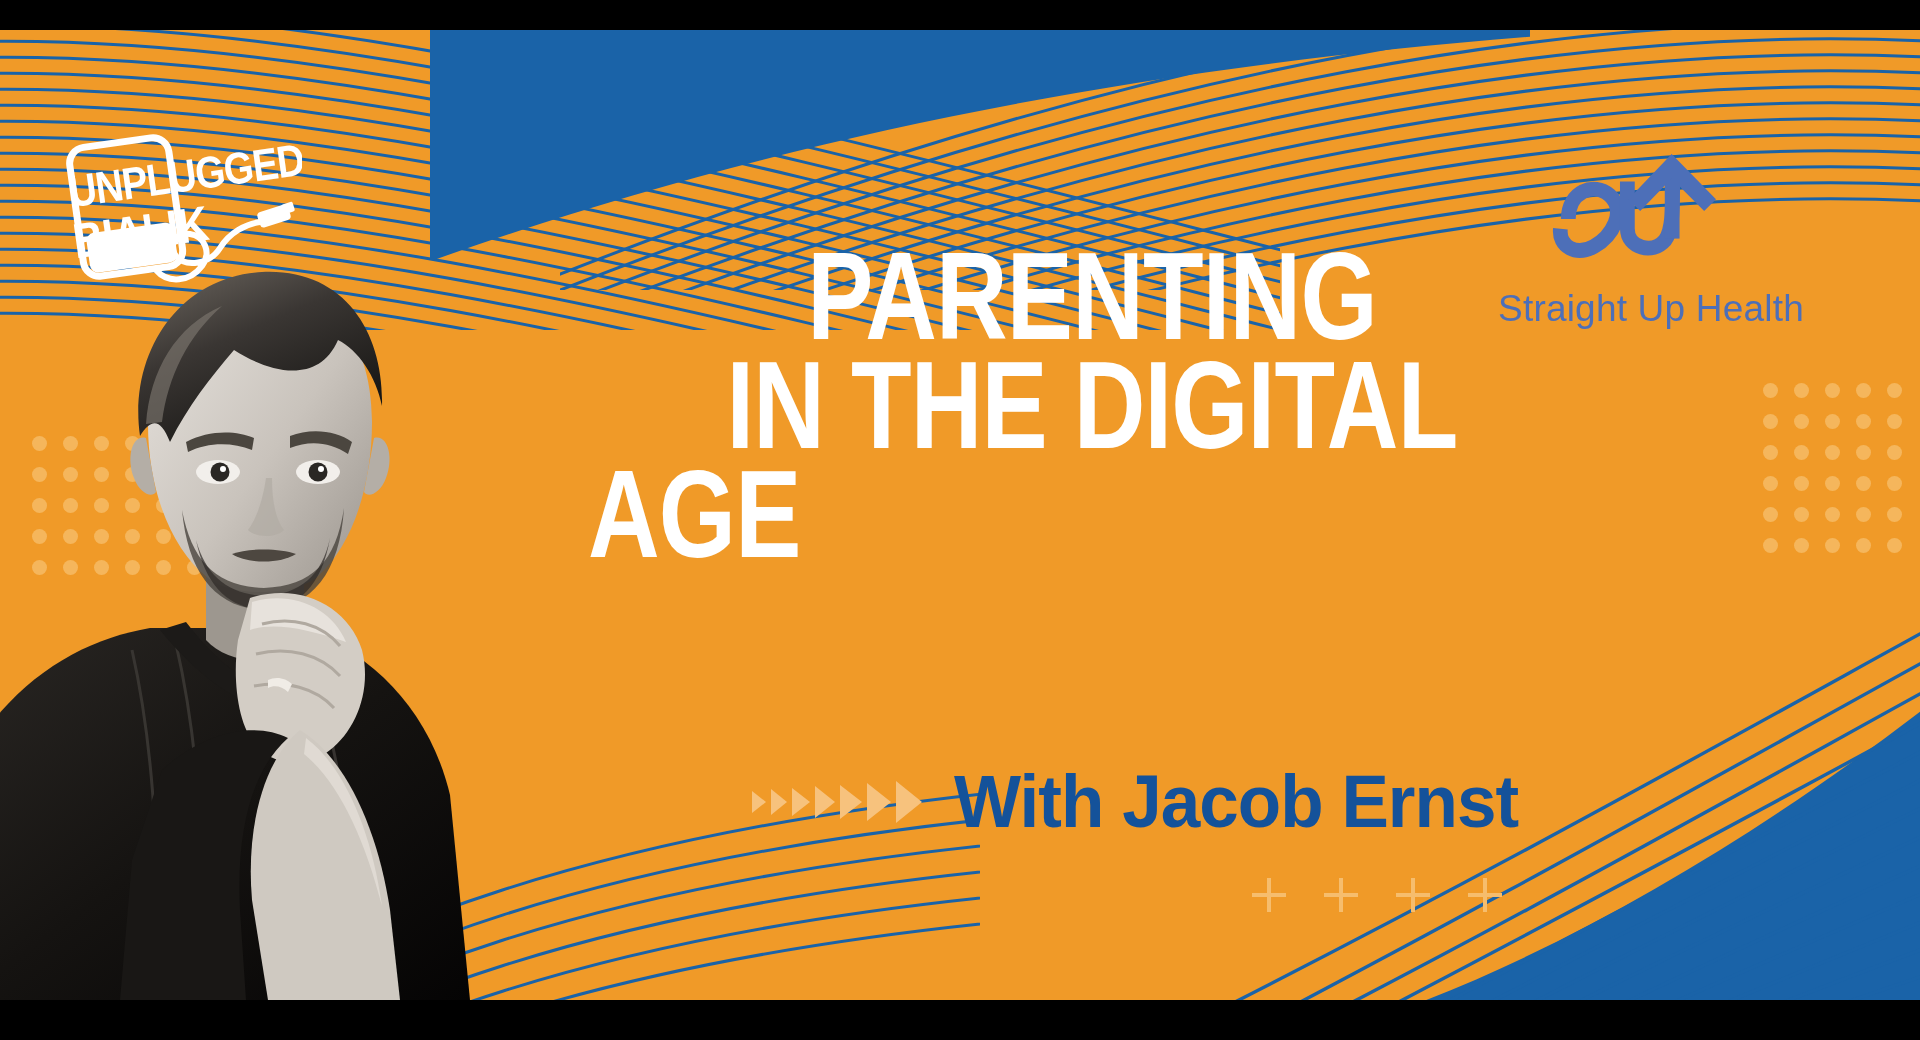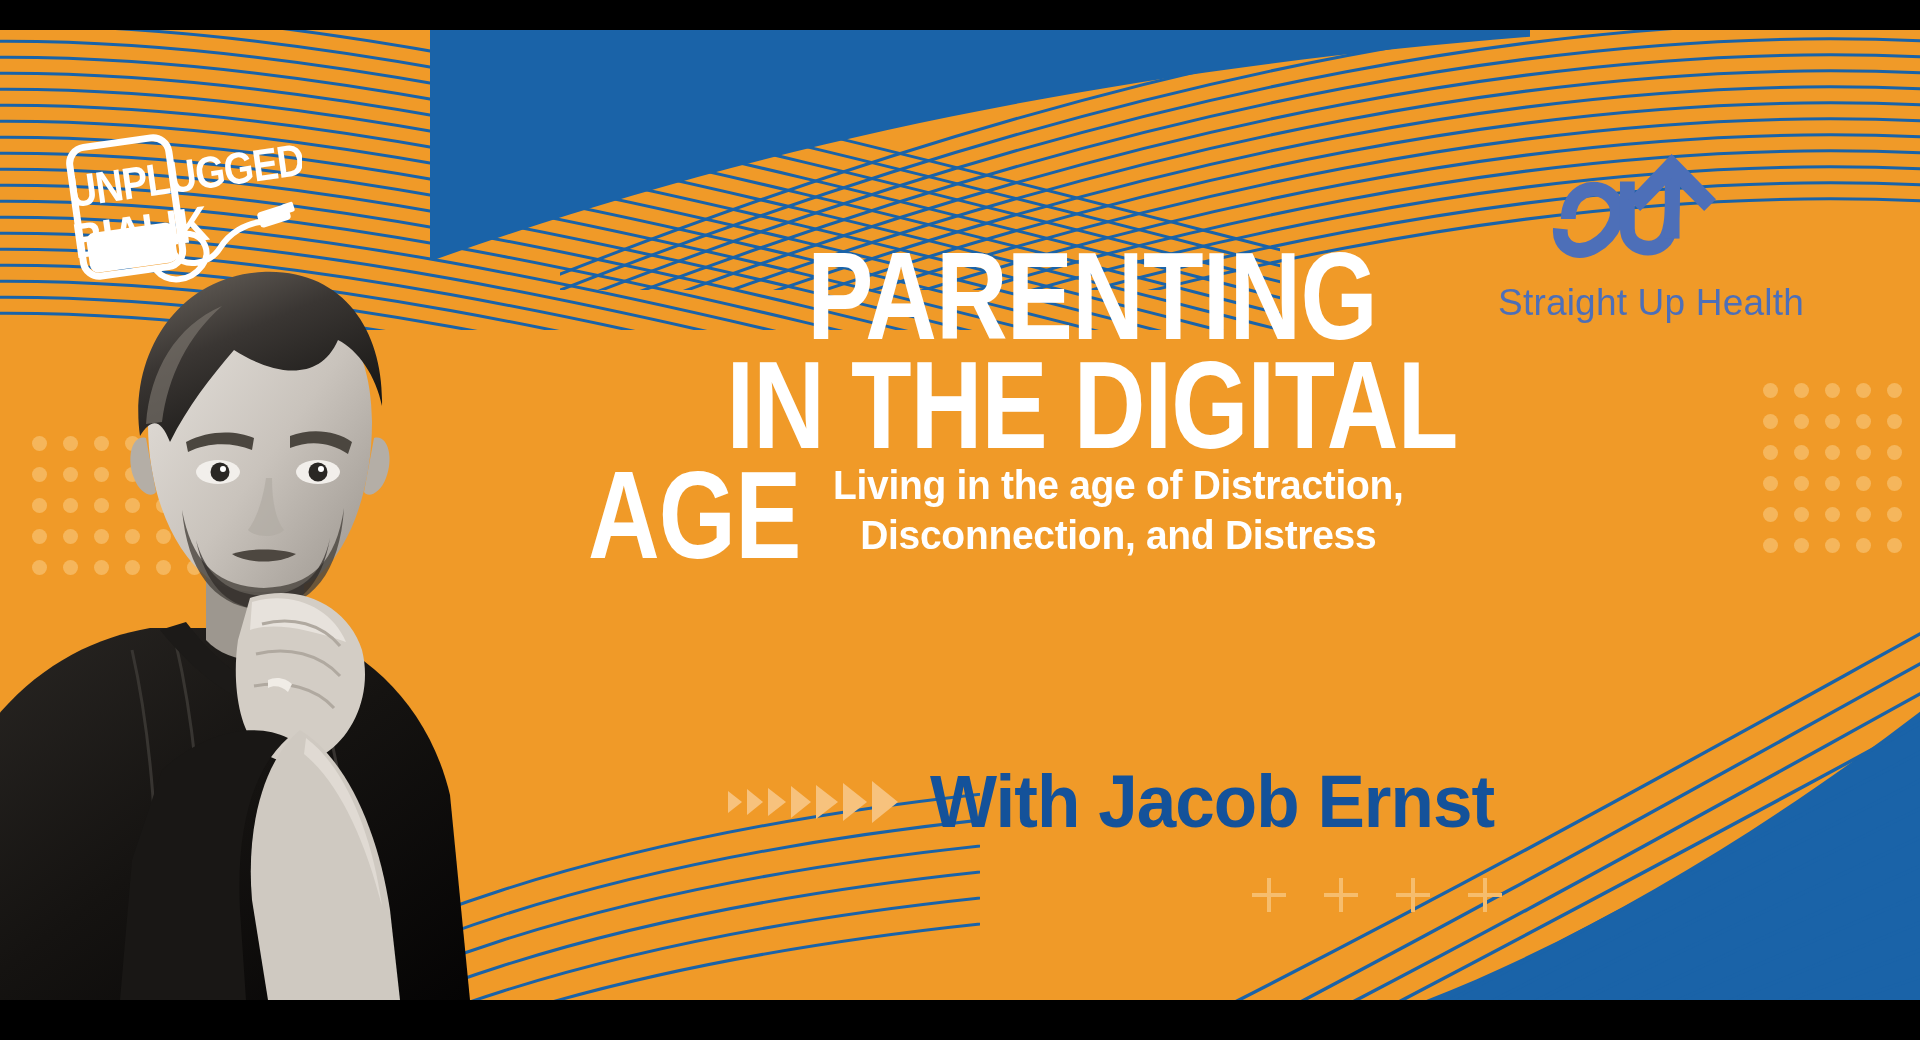--- a/index.html
+++ b/index.html
@@ -80,21 +80,21 @@
 
   
   .brand {
     position:absolute;
     right:84px; top:118px;
     width:370px;
     text-align:center;
   }
   .brand-mark { height:128px; }
   .brand-name {
-    margin-top:2px;
+    margin-top:8px;
     font-size:37px;
     font-weight:400;
     letter-spacing:.2px;
     color:#4d6fb8;
     font-family:"Liberation Sans", sans-serif;
     white-space:nowrap;
   }
 
   
   .headline {
@@ -143,21 +143,21 @@
     line-height:1.22;
     letter-spacing:-.3px;
     white-space:nowrap;
     transform:scaleX(0.95);
     transform-origin:left center;
   }
 
   
   .presenter {
     position:absolute;
-    left:728px; top:735px;
+    left:752px; top:735px;
     display:flex; 
   }
   .arrows { display:flex; align-items:center; gap:5px; margin-right:32px; }
   .arrow {
     width:0; height:0;
     border-style:solid;
     border-color:transparent transparent transparent #f7c27d;
   }
   .with-name {
     color:#14529a;
@@ -486,24 +486,20 @@
         </g>
       </svg>
       <div class="brand-name">Straight Up Health</div>
     </div>
 
     <div class="headline">
       <div class="hl-line">PARENTING</div>
       <div class="hl-line">IN THE DIGITAL</div>
       <div class="hl-last-row">
         <div class="hl-age">AGE</div>
-        <div class="subtitle-wrap">
-          <div class="sub-line">Living in the age of Distraction,</div>
-          <div class="sub-line">Disconnection, and Distress</div>
-        </div>
       </div>
     </div>
 
     <div class="presenter">
       <div class="arrows">
         <span class="arrow" style="border-width:11px 0 11px 14px;"></span>
         <span class="arrow" style="border-width:13px 0 13px 16px;"></span>
         <span class="arrow" style="border-width:14px 0 14px 18px;"></span>
         <span class="arrow" style="border-width:16px 0 16px 20px;"></span>
         <span class="arrow" style="border-width:17px 0 17px 22px;"></span>

